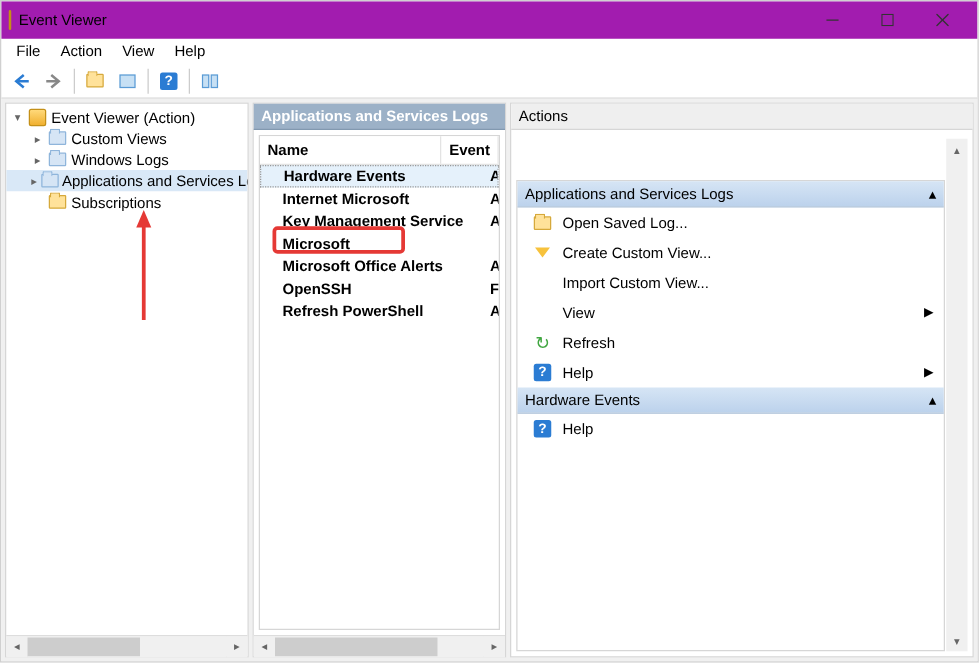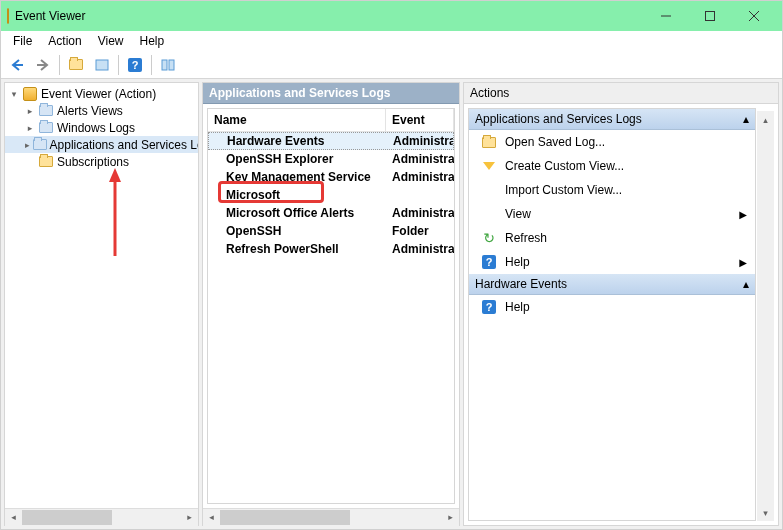--- a/index.html
+++ b/index.html
@@ -1,37 +1,37 @@
 <!DOCTYPE html>
 <html><head>
 <meta charset="utf-8">
 <style>
 * { box-sizing: border-box; margin: 0; padding: 0; font-family: "Segoe UI", Tahoma, sans-serif; font-size: 12px; }
 body { width: 783px; height: 530px; background: #fff; border: 1px solid #d0d0d0; display: flex; flex-direction: column; overflow: hidden; }
 
 
-.titlebar { height: 30px; display: flex; align-items: center; padding: 0 6px; background: #86efac; }
+.titlebar { height: 30px; display: flex; align-items: center; padding: 0 6px; background: #a21caf; }
 .titlebar .title { margin-left: 6px; flex: 1; font-size: 12px; }
 .titlebar .wbtn { width: 44px; height: 28px; display: flex; align-items: center; justify-content: center; color: #666; }
 
 
 .menubar { height: 20px; display: flex; align-items: center; padding: 0 4px; gap: 0; }
 .menubar .mitem { padding: 2px 8px; }
 
 
 .toolbar { height: 28px; display: flex; align-items: center; padding: 0 4px; gap: 2px; border-bottom: 1px solid #d6d6d6; }
 .toolbar .tbtn { width: 24px; height: 24px; display: flex; align-items: center; justify-content: center; border: 1px solid transparent; }
 .toolbar .sep { width: 1px; height: 20px; background: #ccc; margin: 0 2px; }
 
 
 .main { flex: 1; display: flex; min-height: 0; padding: 3px; gap: 3px; background: #f0f0f0; }
 .pane { background: #fff; border: 1px solid #d6d6d6; display: flex; flex-direction: column; min-width: 0; }
 .pane-tree { width: 195px; }
 .pane-list { flex: 1; }
-.pane-actions { width: 316px; position: relative; }
+.pane-actions { width: 371px; position: relative; gap: 36px; }
 
 .pane-header { background: #9cb1c7; color: #fff; padding: 3px 6px; font-weight: bold; font-size: 12px; border-bottom: 1px solid #8299b0; }
 .pane-header.actions { background: #efefef; color: #000; font-weight: normal; border-bottom: 1px solid #d6d6d6; }
 
 
 .tree { padding: 2px 0; flex: 1; overflow: hidden; }
 .tree-item { display: flex; align-items: center; height: 17px; padding: 0 2px 0 4px; gap: 3px; white-space: nowrap; }
 .tree-item.selected { background: #d9e8f7; }
 .tree-item .twisty { width: 10px; height: 10px; display: flex; align-items: center; justify-content: center; color: #666; font-size: 9px; }
 .tree-item .ticon { width: 16px; height: 16px; display: flex; align-items: center; justify-content: center; }
@@ -160,21 +160,21 @@
         <span class="ticon">
             <span class="ico-app"></span>
           </span>
         <span>Event Viewer (Action)</span>
       </div>
       <div class="tree-item lvl1">
         <span class="twisty">▸</span>
         <span class="ticon">
             <span class="ico-folder blue"></span>
           </span>
-        <span>Alerts Views</span>
+        <span>Custom Views</span>
       </div>
       <div class="tree-item lvl1">
         <span class="twisty">▸</span>
         <span class="ticon">
             <span class="ico-folder blue"></span>
           </span>
         <span>Windows Logs</span>
       </div>
       <div class="tree-item lvl1 selected">
         <span class="twisty">▸</span>
@@ -211,21 +211,21 @@
       <div class="lv-head">
         <div class="lv-col-name">Name</div>
         <div class="lv-col-type">Event</div>
       </div>
       <div class="lv-body" id="lv-body">
           <div class="lv-row selected">
             <div class="cell name">Hardware Events</div>
             <div class="cell type">Administrative</div>
           </div>
           <div class="lv-row">
-            <div class="cell name">OpenSSH Explorer</div>
+            <div class="cell name">Internet Microsoft</div>
             <div class="cell type">Administrative</div>
           </div>
           <div class="lv-row">
             <div class="cell name">Key Management Service</div>
             <div class="cell type">Administrative</div>
           </div>
           <div class="lv-row">
             <div class="cell name">Microsoft</div>
             <div class="cell type"></div>
           </div>

